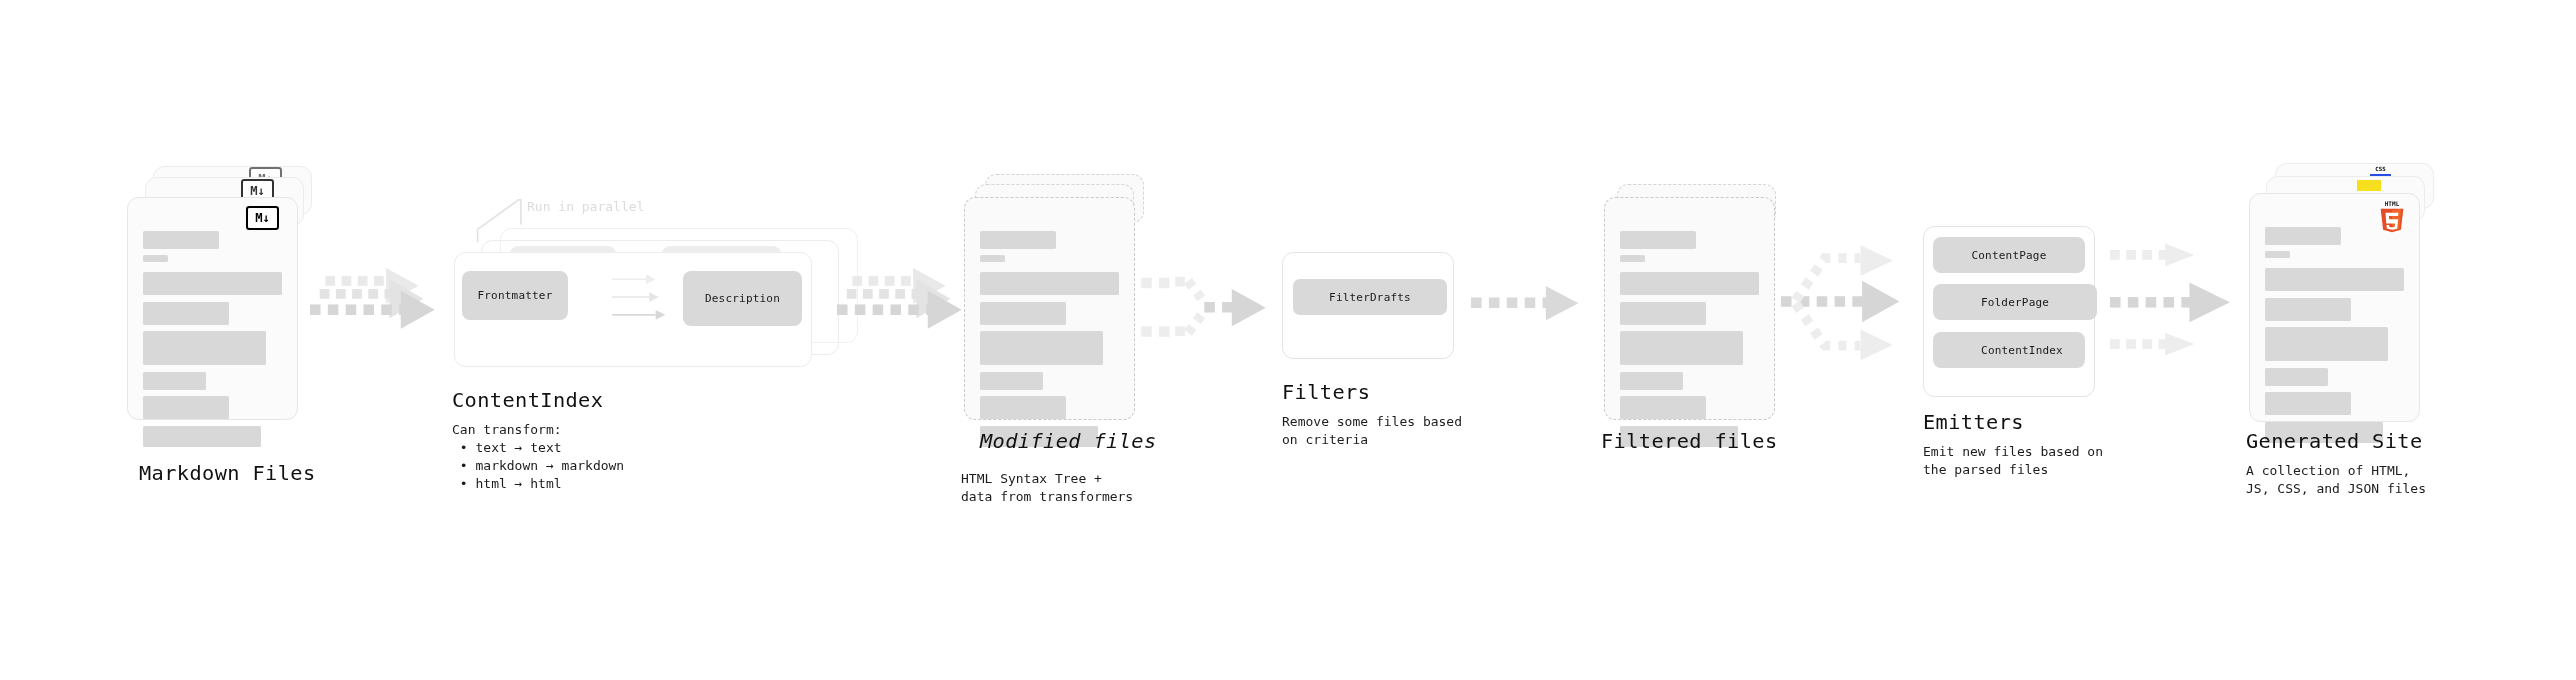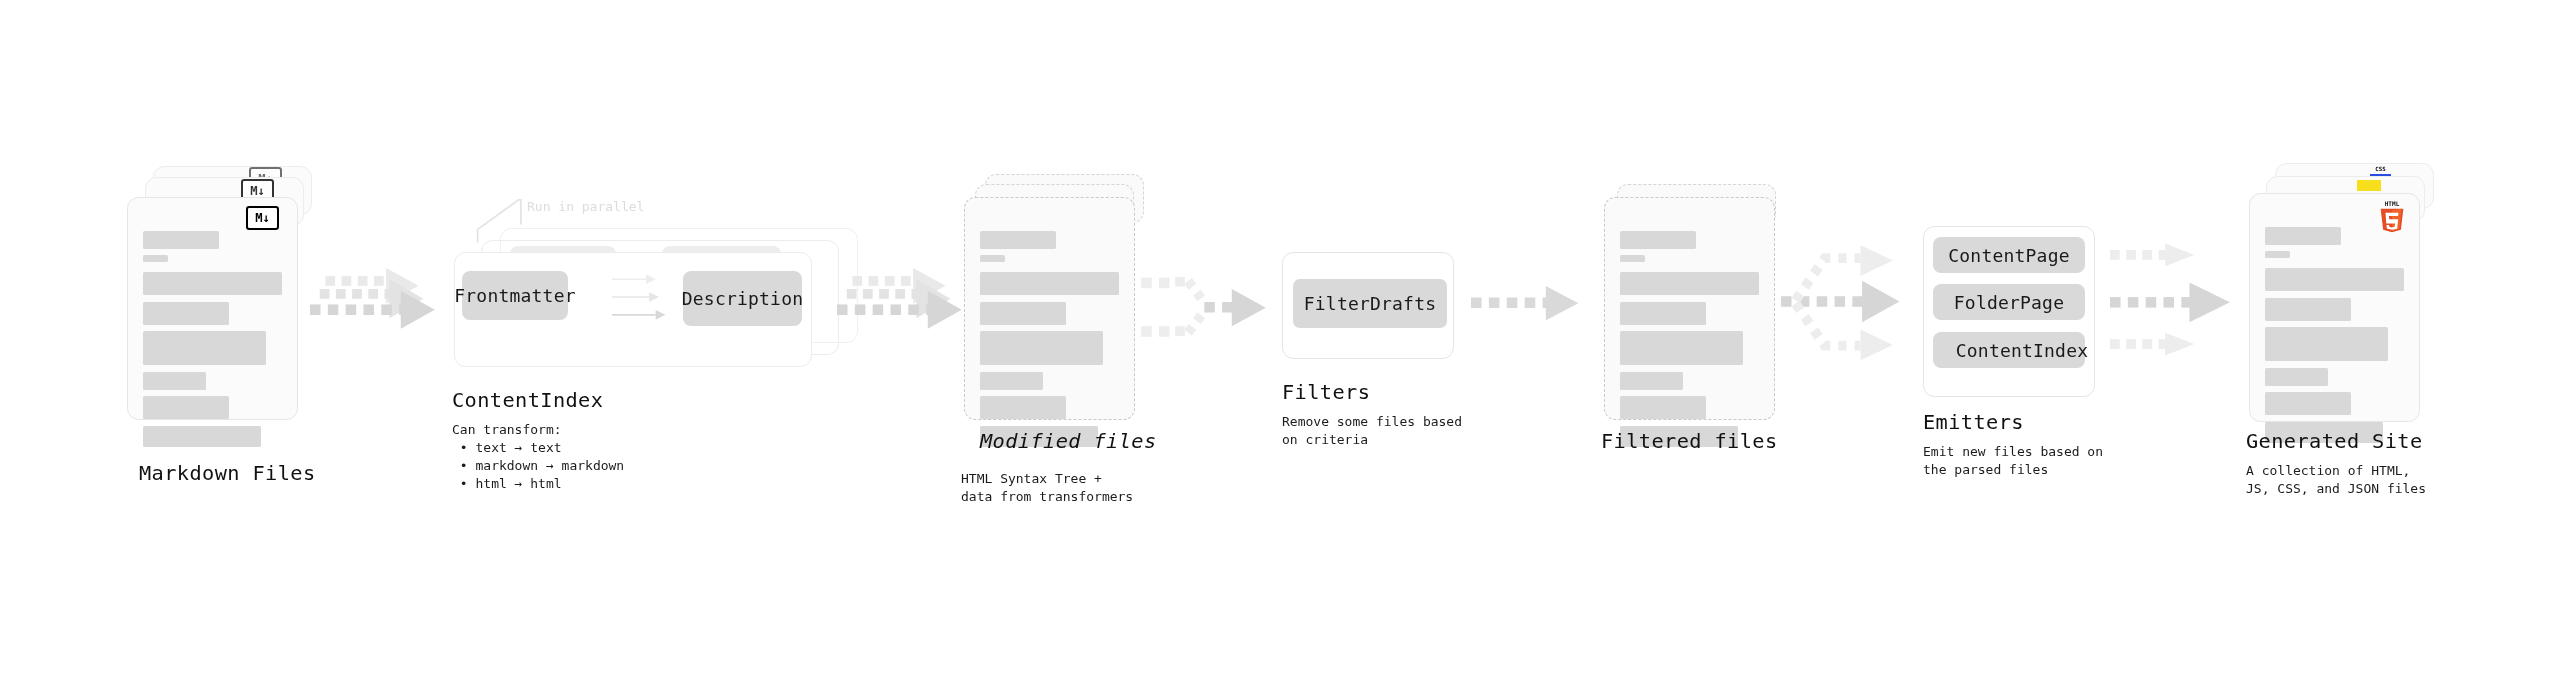--- a/index.html
+++ b/index.html
@@ -28,21 +28,21 @@
     border:1.6px solid #e4e4e4;border-radius:11.4px;background:#ffffff;
   }
   .box.faint{border-color:#f0f0f0;background:transparent;}
   .box.faint2{border-color:#ececec;background:transparent;}
 
   
   .chip{
     position:absolute;box-sizing:border-box;
     background:#d9d9d9;border-radius:8.1px;
     display:flex;align-items:center;justify-content:center;
-    font-size:18px;color:#1a1a1a;letter-spacing:0.2px;white-space:nowrap;
+    font-size:11px;color:#1a1a1a;letter-spacing:0.2px;white-space:nowrap;
   }
   .chip.g1{background:#e2e2e2;}
   .chip.g2{background:#ededed;}
 
   
   .title{position:absolute;font-size:20.3px;color:#111;white-space:nowrap;letter-spacing:0.4px;}
   .sub{position:absolute;font-size:13px;line-height:18px;color:#1c1c1c;white-space:pre;}
   .hint{position:absolute;font-size:13px;color:#dcdcdc;white-space:nowrap;}
 
   
@@ -222,21 +222,21 @@
     </g>
     <g fill="#d6d6d6">
       <rect x="78" y="42" width="13" height="13"></rect>
         <rect x="100" y="42" width="13" height="13"></rect>
       <polygon points="112,26 154,49 112,72"></polygon>
     </g>
   </svg>
 
   <div class="node">
     <div class="box" style="left:1282px;top:252px;width:172px;height:107px;"></div>
-    <div class="chip" style="left:1293px;top:279px;width:154px;height:49px;border-radius:7px;">FilterDrafts</div>
+    <div class="chip" style="left:1293px;top:279px;width:154px;height:36px;border-radius:7px;">FilterDrafts</div>
     <div class="title" style="left:1282px;top:380px;">Filters</div>
     <div class="sub" style="left:1282px;top:413px;">Remove some files based
 on criteria</div>
   </div>
 
   <svg class="node" style="left:1471px;top:286px;" width="122" height="49" viewBox="0 0 150 60">
     <g fill="#d9d9d9">
       <rect x="0" y="14" width="13" height="13"></rect>
         <rect x="22" y="14" width="13" height="13"></rect>
       <rect x="44" y="14" width="13" height="13"></rect>
@@ -278,21 +278,21 @@
     </g>
     <g fill="#ededed">
       <polygon points="98,10 138,29 98,48"></polygon>
       <polygon points="98,114 138,133 98,152"></polygon>
     </g>
   </svg>
 
   <div class="node">
     <div class="box" style="left:1923px;top:226px;width:172px;height:171px;"></div>
     <div class="chip" style="left:1933px;top:237px;width:152px;height:36px;">ContentPage</div>
-    <div class="chip" style="left:1933px;top:284px;width:152px;height:36px;">FolderPage</div>
+    <div class="chip" style="left:1933px;top:284px;width:164px;height:36px;">FolderPage</div>
     <div class="chip" style="left:1933px;top:332px;width:152px;height:36px;padding-left:26px;">ContentIndex</div>
     <div class="title" style="left:1923px;top:410px;">Emitters</div>
     <div class="sub" style="left:1923px;top:443px;">Emit new files based on
 the parsed files</div>
   </div>
 
   <svg class="node" style="left:2110px;top:237px;" width="154" height="142" viewBox="0 0 190 175">
     <g fill="#ededed">
       <rect x="0" y="16" width="12" height="12"></rect>
         <rect x="20" y="16" width="12" height="12"></rect>

